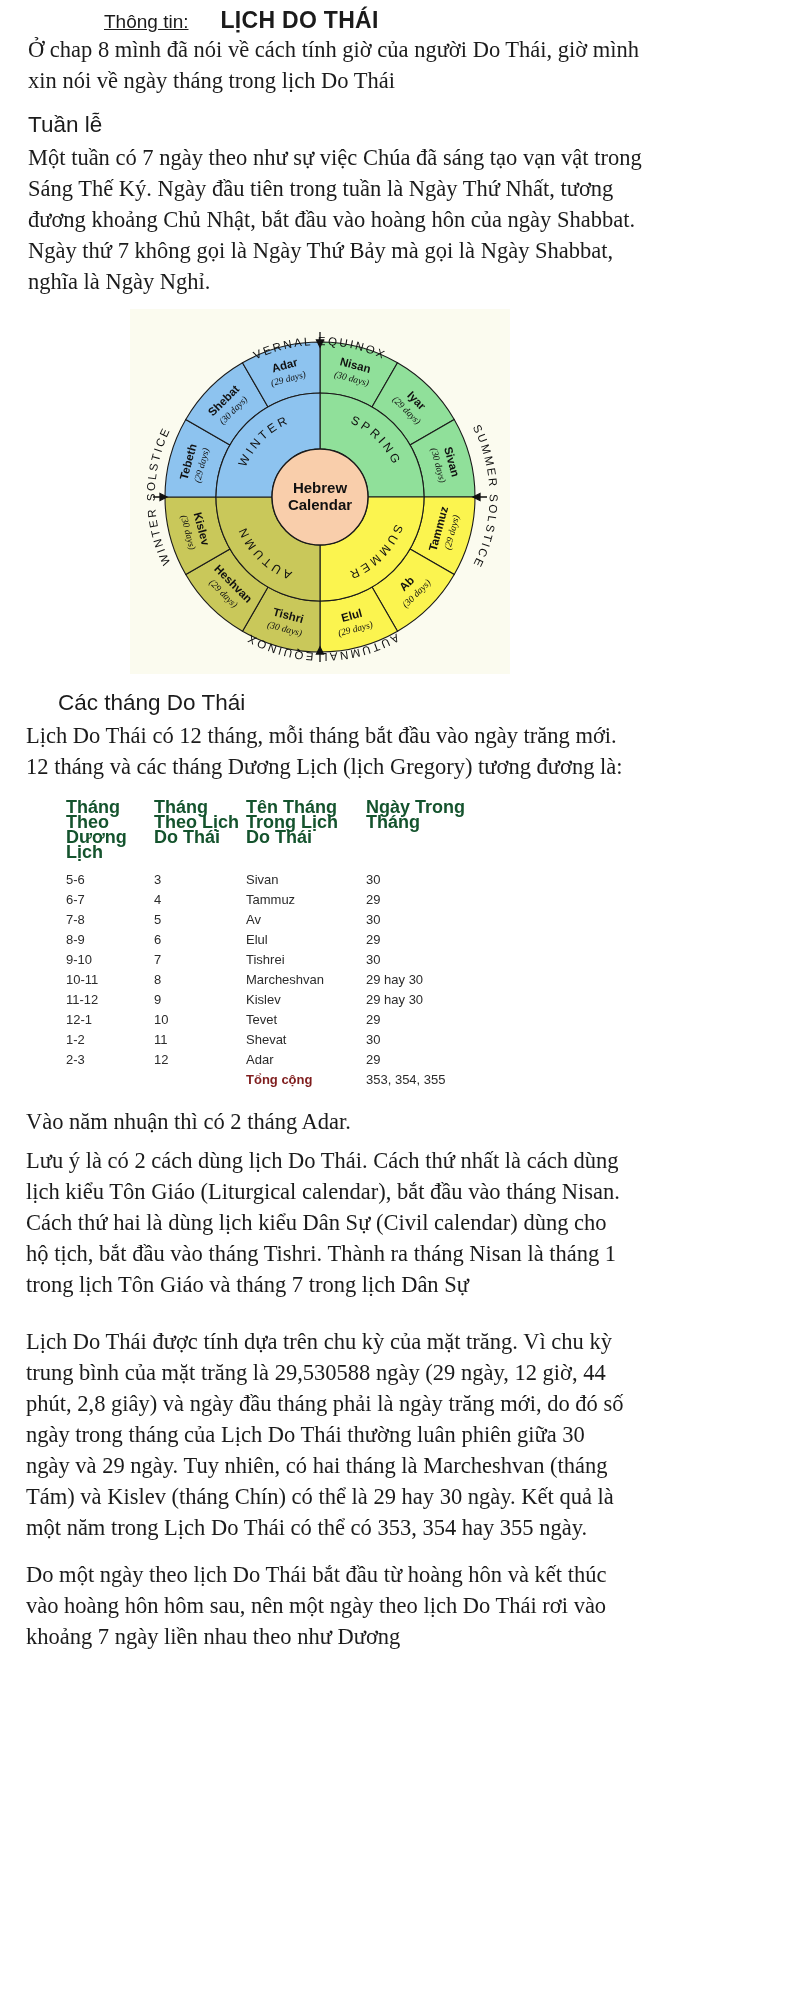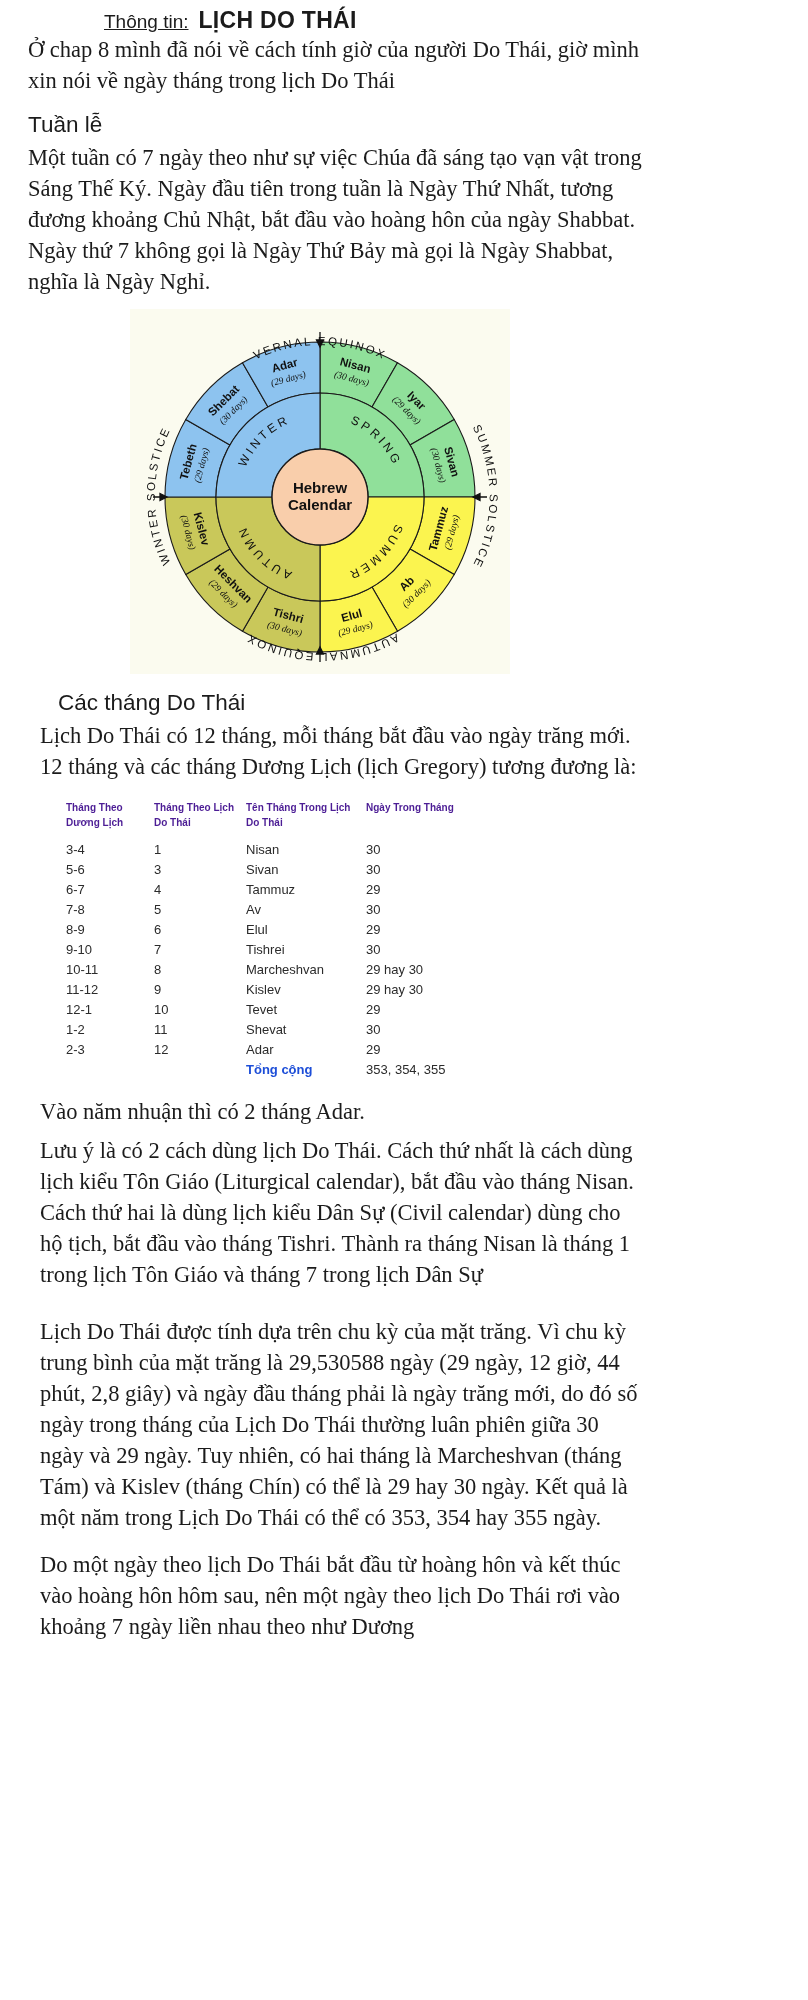--- a/index.html
+++ b/index.html
@@ -30,35 +30,35 @@
     font-size: 19px;
     text-decoration: underline;
     margin-left: 104px;
     line-height: 1.05;
     white-space: nowrap;
   }
   .doc-title {
     font-size: 23px;
     font-weight: bold;
     letter-spacing: 0.3px;
-    margin-left: 10px;
+    margin-left: 32px;
     line-height: 1.05;
     white-space: nowrap;
   }
 
   
   .body-text {
     font-size: 22.5px;
     line-height: 31px;
     margin: 0 0 0 28px;
     width: 625px;
     font-family: Liberation Serif, serif;
   }
   .body-text.indent {
-    margin-left: 40px;
+    margin-left: 26px;
     width: 600px;
   }
   .sec-head {
     font-size: 22.5px;
     font-weight: normal;
     margin: 14px 0 2px 28px;
     line-height: 30px;
   }
   .sec-head.indent {
     margin-left: 58px;
@@ -85,36 +85,36 @@
   
   .months-table {
     margin: 18px 0 0 66px;
     border-collapse: collapse;
     font-size: 13px;
     color: #2b2b2b;
   }
   .months-table th {
     text-align: left;
     font-weight: bold;
-    font-size: 10px;
+    font-size: 18px;
     padding: 0 0 10px 0;
     vertical-align: top;
     line-height: 15px;
-    color: #4c1d95;
+    color: #14532d;
   }
   .months-table td {
     padding: 2px 0 3px 0;
     line-height: 15px;
     vertical-align: top;
   }
   .col-a { width: 88px; }
   .col-b { width: 92px; margin-left: 19px; }
   .col-c { width: 120px; }
   .col-d { width: 110px; }
-  .total-label { font-weight: bold; color: #1d4ed8; }
+  .total-label { font-weight: bold; color: #7f1d1d; }
 
   
   .spacer-block { height: 20px; }
 </style>
 </head>
 <body>
 
 <div class="page">
 
   <div class="header-row">
@@ -251,26 +251,20 @@
     <thead>
       <tr>
         <th class="col-a">Tháng Theo Dương Lịch</th>
         <th class="col-b">Tháng Theo Lịch Do Thái</th>
         <th class="col-c">Tên Tháng Trong Lịch Do Thái</th>
         <th class="col-d">Ngày Trong Tháng</th>
       </tr>
     </thead>
     <tbody id="table-body">
         <tr>
-          <td>3-4</td>
-          <td>1</td>
-          <td>Nisan</td>
-          <td>30</td>
-        </tr>
-        <tr>
           <td>5-6</td>
           <td>3</td>
           <td>Sivan</td>
           <td>30</td>
         </tr>
         <tr>
           <td>6-7</td>
           <td>4</td>
           <td>Tammuz</td>
           <td>29</td>

